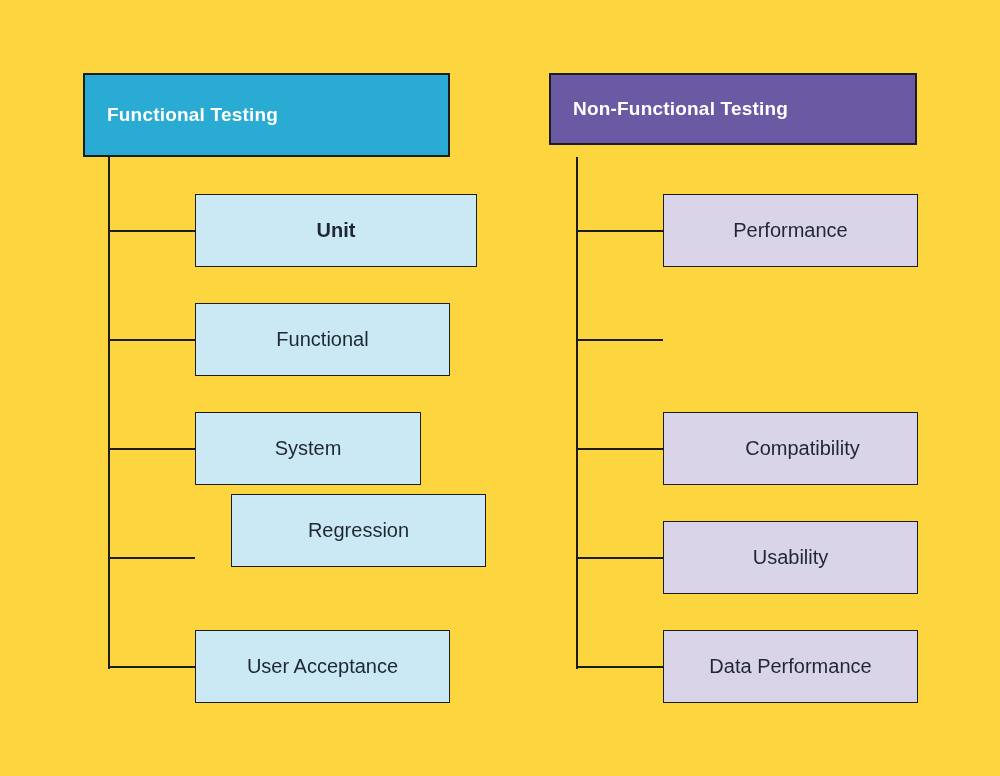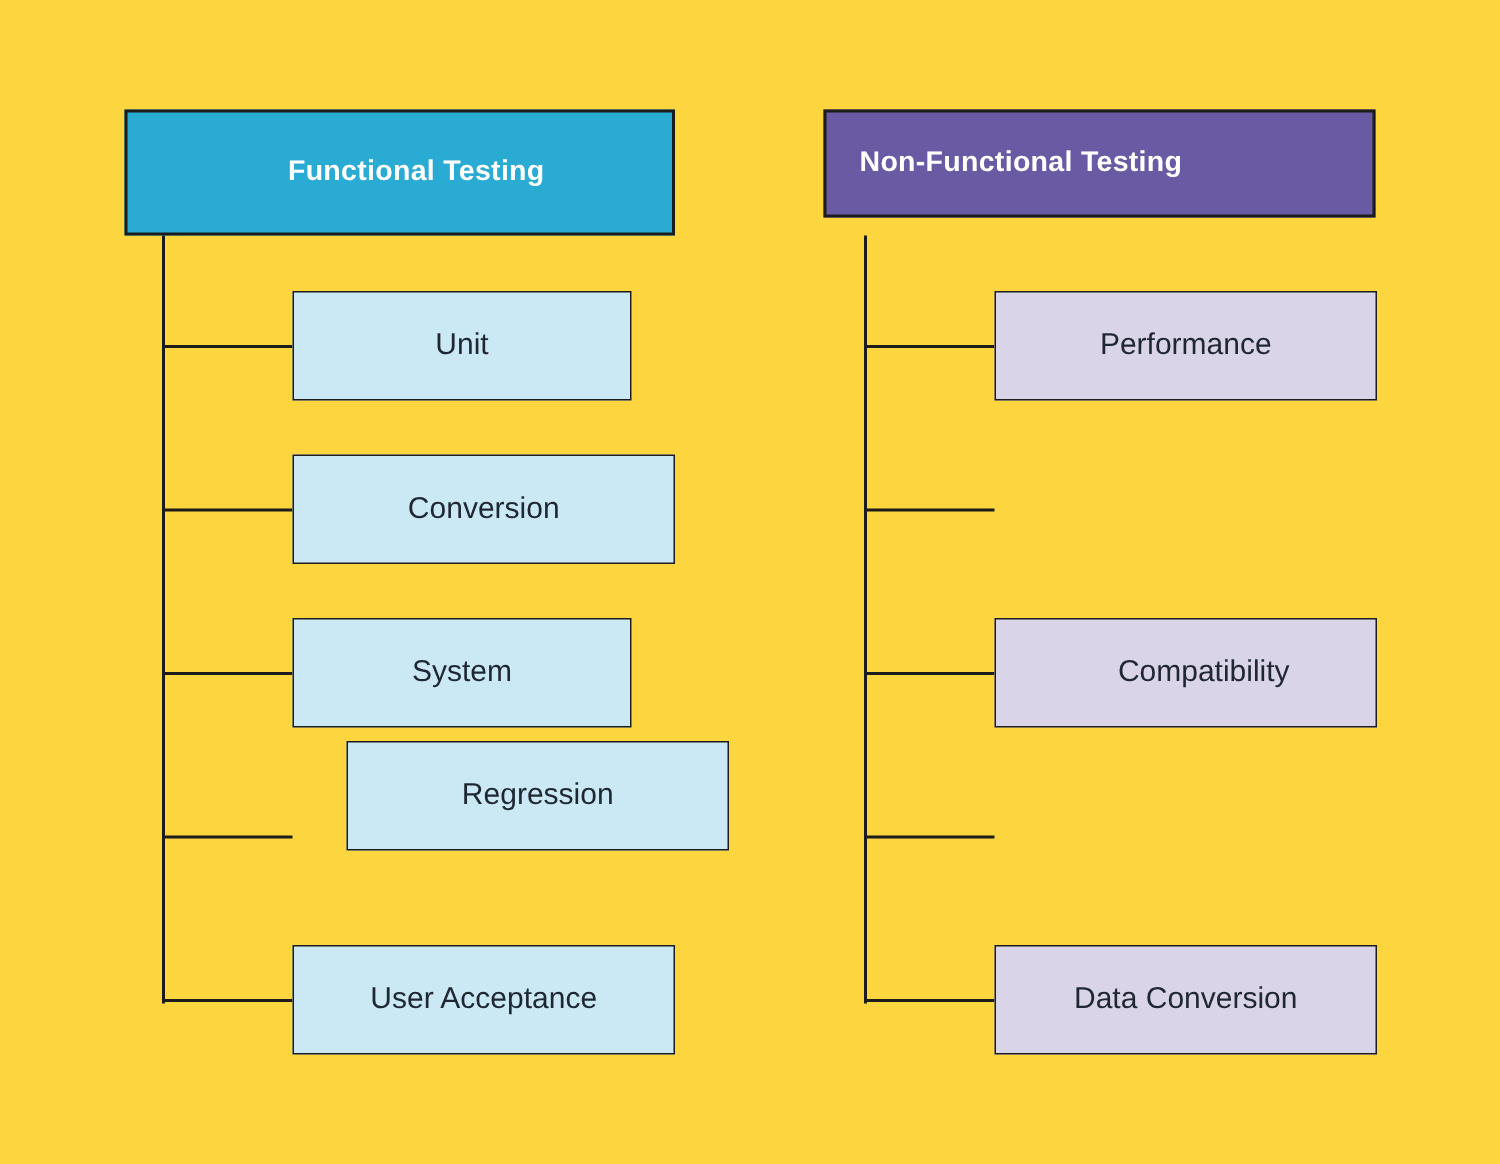--- a/index.html
+++ b/index.html
@@ -34,31 +34,31 @@
     font-size: 20px;
   }
   .connector {
     position: absolute;
   }
 </style>
 </head>
 <body>
 
 <div id="canvas" style="background: rgb(252, 213, 63);">
-    <div class="tree-header" style="left: 83px; top: 73px; width: 367px; height: 84px; background: rgb(41, 171, 211); border-color: rgb(28, 28, 28); color: rgb(255, 255, 255); justify-content: center;">
+    <div class="tree-header" style="left: 83px; top: 73px; width: 367px; height: 84px; background: rgb(41, 171, 211); border-color: rgb(28, 28, 28); color: rgb(255, 255, 255);">
       <span>Functional Testing</span>
     </div>
     <div class="connector" style="left: 108px; top: 157px; width: 2px; height: 511.5px; background: rgb(28, 28, 28);"></div>
     <div class="connector" style="left: 108px; top: 229.5px; width: 87px; height: 2px; background: rgb(28, 28, 28);"></div>
-    <div class="child-box" style="left: 195px; top: 194px; width: 226px; height: 73px; background: rgb(203, 233, 244); border-color: rgb(28, 28, 28); color: rgb(31, 39, 51);">
+    <div class="child-box" style="left: 195px; top: 194px; width: 282px; height: 73px; background: rgb(203, 233, 244); border-color: rgb(28, 28, 28); color: rgb(31, 39, 51); font-weight: bold;">
       <span>Unit</span>
     </div>
     <div class="connector" style="left: 108px; top: 338.5px; width: 87px; height: 2px; background: rgb(28, 28, 28);"></div>
     <div class="child-box" style="left: 195px; top: 303px; width: 255px; height: 73px; background: rgb(203, 233, 244); border-color: rgb(28, 28, 28); color: rgb(31, 39, 51);">
-      <span>Conversion</span>
+      <span>Functional</span>
     </div>
     <div class="connector" style="left: 108px; top: 447.5px; width: 87px; height: 2px; background: rgb(28, 28, 28);"></div>
     <div class="child-box" style="left: 195px; top: 412px; width: 226px; height: 73px; background: rgb(203, 233, 244); border-color: rgb(28, 28, 28); color: rgb(31, 39, 51);">
       <span>System</span>
     </div>
     <div class="connector" style="left: 108px; top: 556.5px; width: 87px; height: 2px; background: rgb(28, 28, 28);"></div>
     <div class="child-box" style="left: 195px; top: 494px; width: 255px; height: 73px; background: rgb(203, 233, 244); border-color: rgb(28, 28, 28); color: rgb(31, 39, 51); margin-left: 36px;">
       <span>Regression</span>
     </div>
     <div class="connector" style="left: 108px; top: 665.5px; width: 87px; height: 2px; background: rgb(28, 28, 28);"></div>
@@ -72,17 +72,20 @@
     <div class="connector" style="left: 576px; top: 229.5px; width: 87px; height: 2px; background: rgb(28, 28, 28);"></div>
     <div class="child-box" style="left: 663px; top: 194px; width: 255px; height: 73px; background: rgb(217, 212, 231); border-color: rgb(28, 28, 28); color: rgb(31, 39, 51);">
       <span>Performance</span>
     </div>
     <div class="connector" style="left: 576px; top: 338.5px; width: 87px; height: 2px; background: rgb(28, 28, 28);"></div>
     <div class="connector" style="left: 576px; top: 447.5px; width: 87px; height: 2px; background: rgb(28, 28, 28);"></div>
     <div class="child-box" style="left: 663px; top: 412px; width: 255px; height: 73px; background: rgb(217, 212, 231); border-color: rgb(28, 28, 28); color: rgb(31, 39, 51); padding-left: 24px;">
       <span>Compatibility</span>
     </div>
     <div class="connector" style="left: 576px; top: 556.5px; width: 87px; height: 2px; background: rgb(28, 28, 28);"></div>
+    <div class="child-box" style="left: 663px; top: 521px; width: 255px; height: 73px; background: rgb(217, 212, 231); border-color: rgb(28, 28, 28); color: rgb(31, 39, 51);">
+      <span>Usability</span>
+    </div>
     <div class="connector" style="left: 576px; top: 665.5px; width: 87px; height: 2px; background: rgb(28, 28, 28);"></div>
     <div class="child-box" style="left: 663px; top: 630px; width: 255px; height: 73px; background: rgb(217, 212, 231); border-color: rgb(28, 28, 28); color: rgb(31, 39, 51);">
-      <span>Data Conversion</span>
+      <span>Data Performance</span>
     </div>
   </div>
 
 </body></html>

